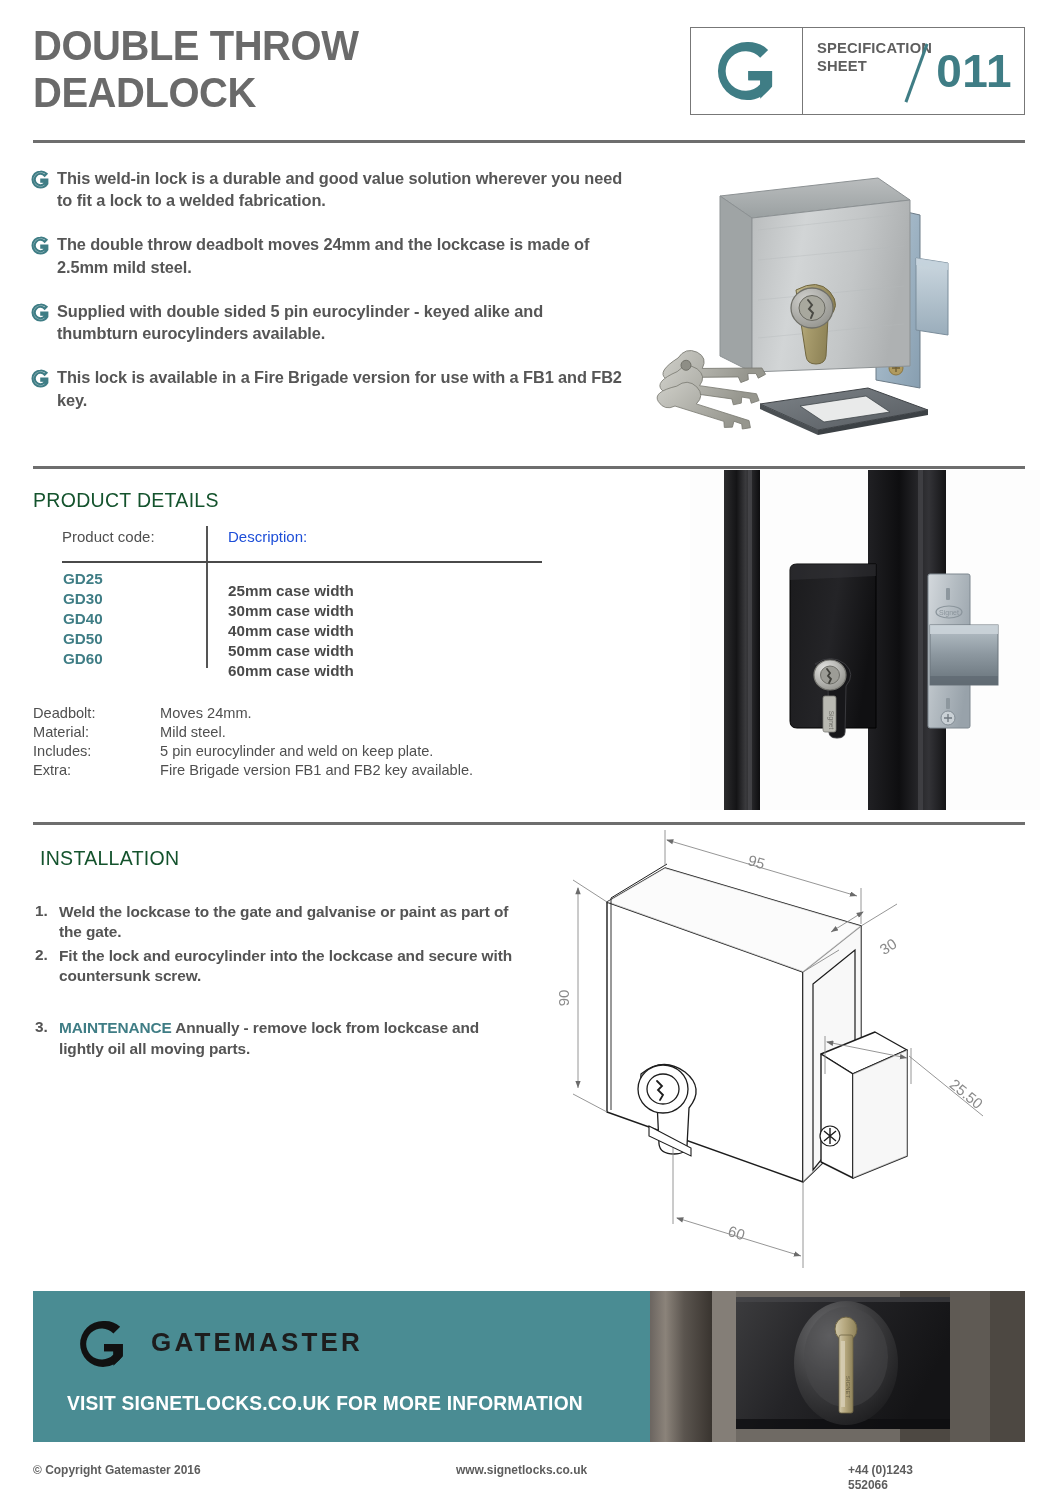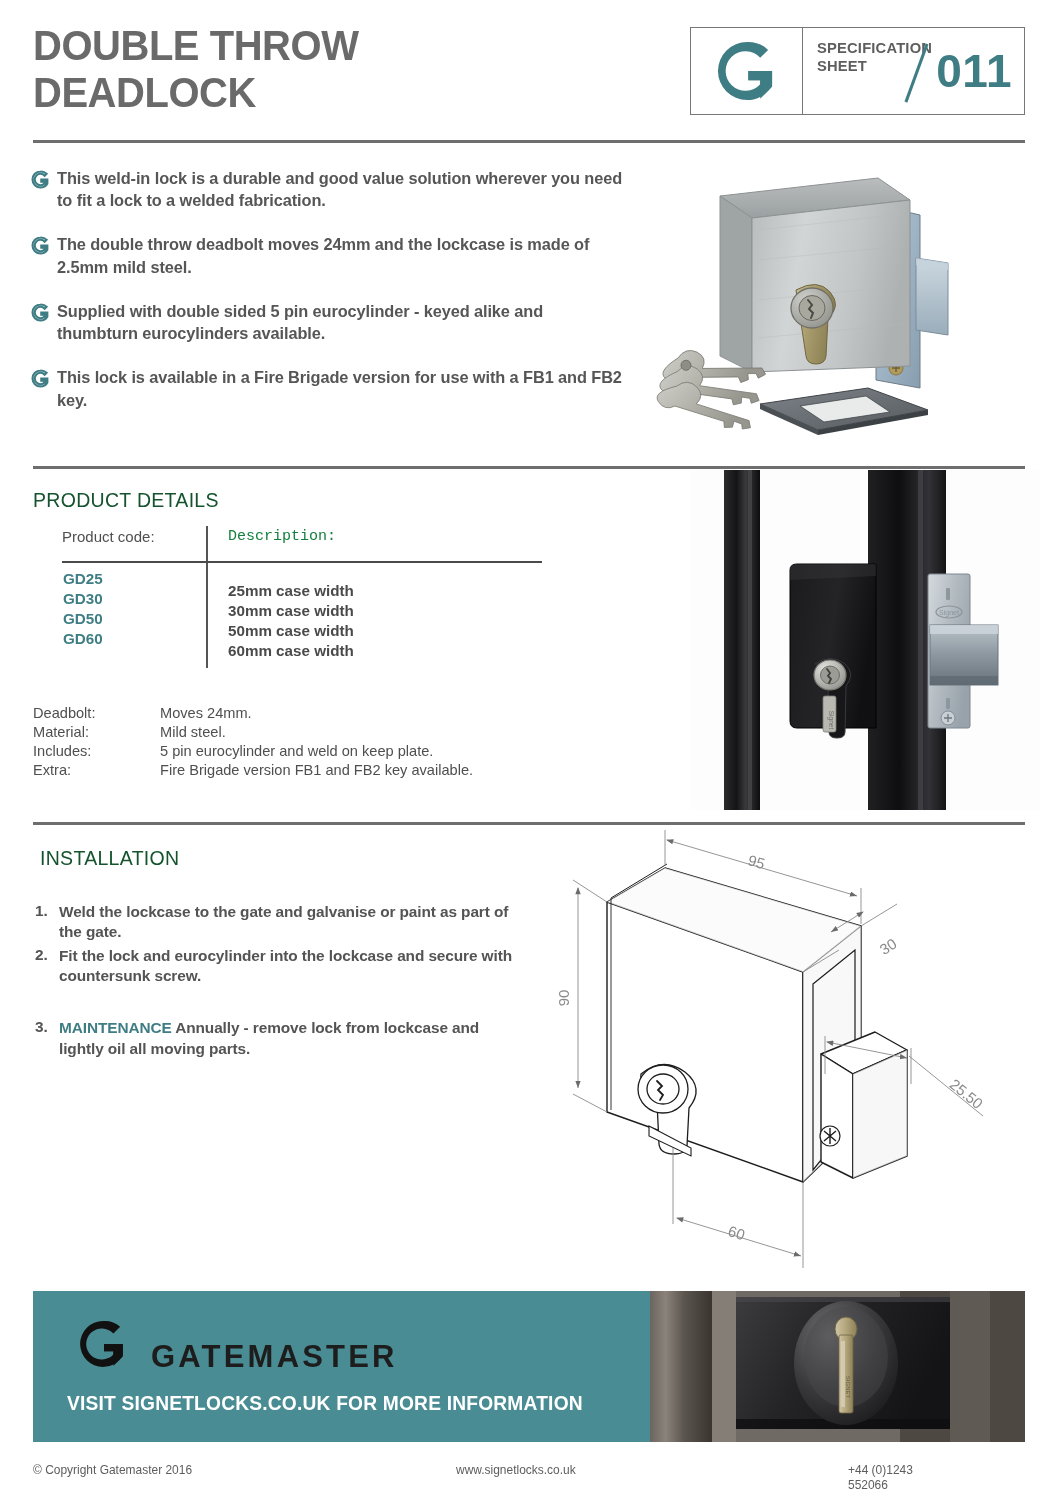--- a/index.html
+++ b/index.html
@@ -87,21 +87,21 @@
 
   
   .pd-table { position: absolute; left: 33px; top: 528px; width: 480px; margin-left: 29px; }
   .pd-head { position: relative; height: 30px; }
   .pd-head .col-code {
     position: absolute; left: 0; top: 0;
     font-size: 15px; color: #4f4f4f;
   }
   .pd-head .col-desc {
     position: absolute; left: 166px; top: 0;
-    font-size: 15px; color: #15803d; font-family: Liberation Mono, monospace;
+    font-size: 15px; color: #1d4ed8;
   }
   .pd-vline {
     position: absolute; left: 144px; top: -2px;
     width: 2px; height: 142px; background: #555;
   }
   .pd-hline {
     position: absolute; left: 0; top: 33px;
     width: 480px; height: 1.6px; background: #4a4a4a;
   }
   .pd-rows { position: relative; padding-top: 12px; }
@@ -143,37 +143,36 @@
 
   
   .banner {
     position: absolute; left: 33px; top: 1291px;
     width: 992px; height: 151px;
     background: #4a8c93; overflow: hidden;
   }
   .banner-logo { position: absolute; left: 44px; top: 27px; }
   .banner-wordmark {
     position: absolute; left: 118px; top: 36px;
-    font-size: 31px; font-weight: bold; color: #1d1d1d;
+    font-size: 26px; font-weight: bold; color: #1d1d1d;
     letter-spacing: 3.2px;
-    margin-top: 12px;
   }
   .banner-cta {
     position: absolute; left: 34px; top: 101px;
     font-size: 20px; font-weight: bold; color: #ffffff;
     letter-spacing: 0.2px;
     transform: scaleX(0.96); transform-origin: left top;
   }
   .banner-photo {
     position: absolute; right: 0; top: 0;
     width: 375px; height: 151px; overflow: hidden;
   }
 
   
-  .foot { position: absolute; left: 0; top: 1462px; width: 961px; height: 30px; }
+  .foot { position: absolute; left: 0; top: 1462px; width: 961px; height: 30px; font-weight: bold; }
   .foot span { position: absolute; font-size: 13px; color: #5d5d5d; transform: scaleX(0.92); transform-origin: left top; }
   .foot .copy { left: 33px; top: 0; }
   .foot .web { left: 456px; top: 0; }
   .foot .tel { left: 848px; top: 0; }
 
   
   .photo-lock { position: absolute; left: 648px; top: 160px; width: 390px; height: 292px; }
   .photo-gate { position: absolute; left: 690px; top: 470px; width: 350px; height: 340px; }
   .drawing { position: absolute; left: 545px; top: 826px; width: 500px; height: 450px; }
   svg { display: block; }
@@ -354,20 +353,24 @@
       <span class="pd-hline"></span>
     </div>
     <div class="pd-rows">
       <div class="pd-row">
         <span class="code">GD25</span>
         <span class="desc">25mm case width</span>
       </div>
       <div class="pd-row">
         <span class="code">GD30</span>
         <span class="desc">30mm case width</span>
+      </div>
+      <div class="pd-row">
+        <span class="code">GD40</span>
+        <span class="desc">40mm case width</span>
       </div>
       <div class="pd-row">
         <span class="code">GD50</span>
         <span class="desc">50mm case width</span>
       </div>
       <div class="pd-row">
         <span class="code">GD60</span>
         <span class="desc">60mm case width</span>
       </div>
     </div>

